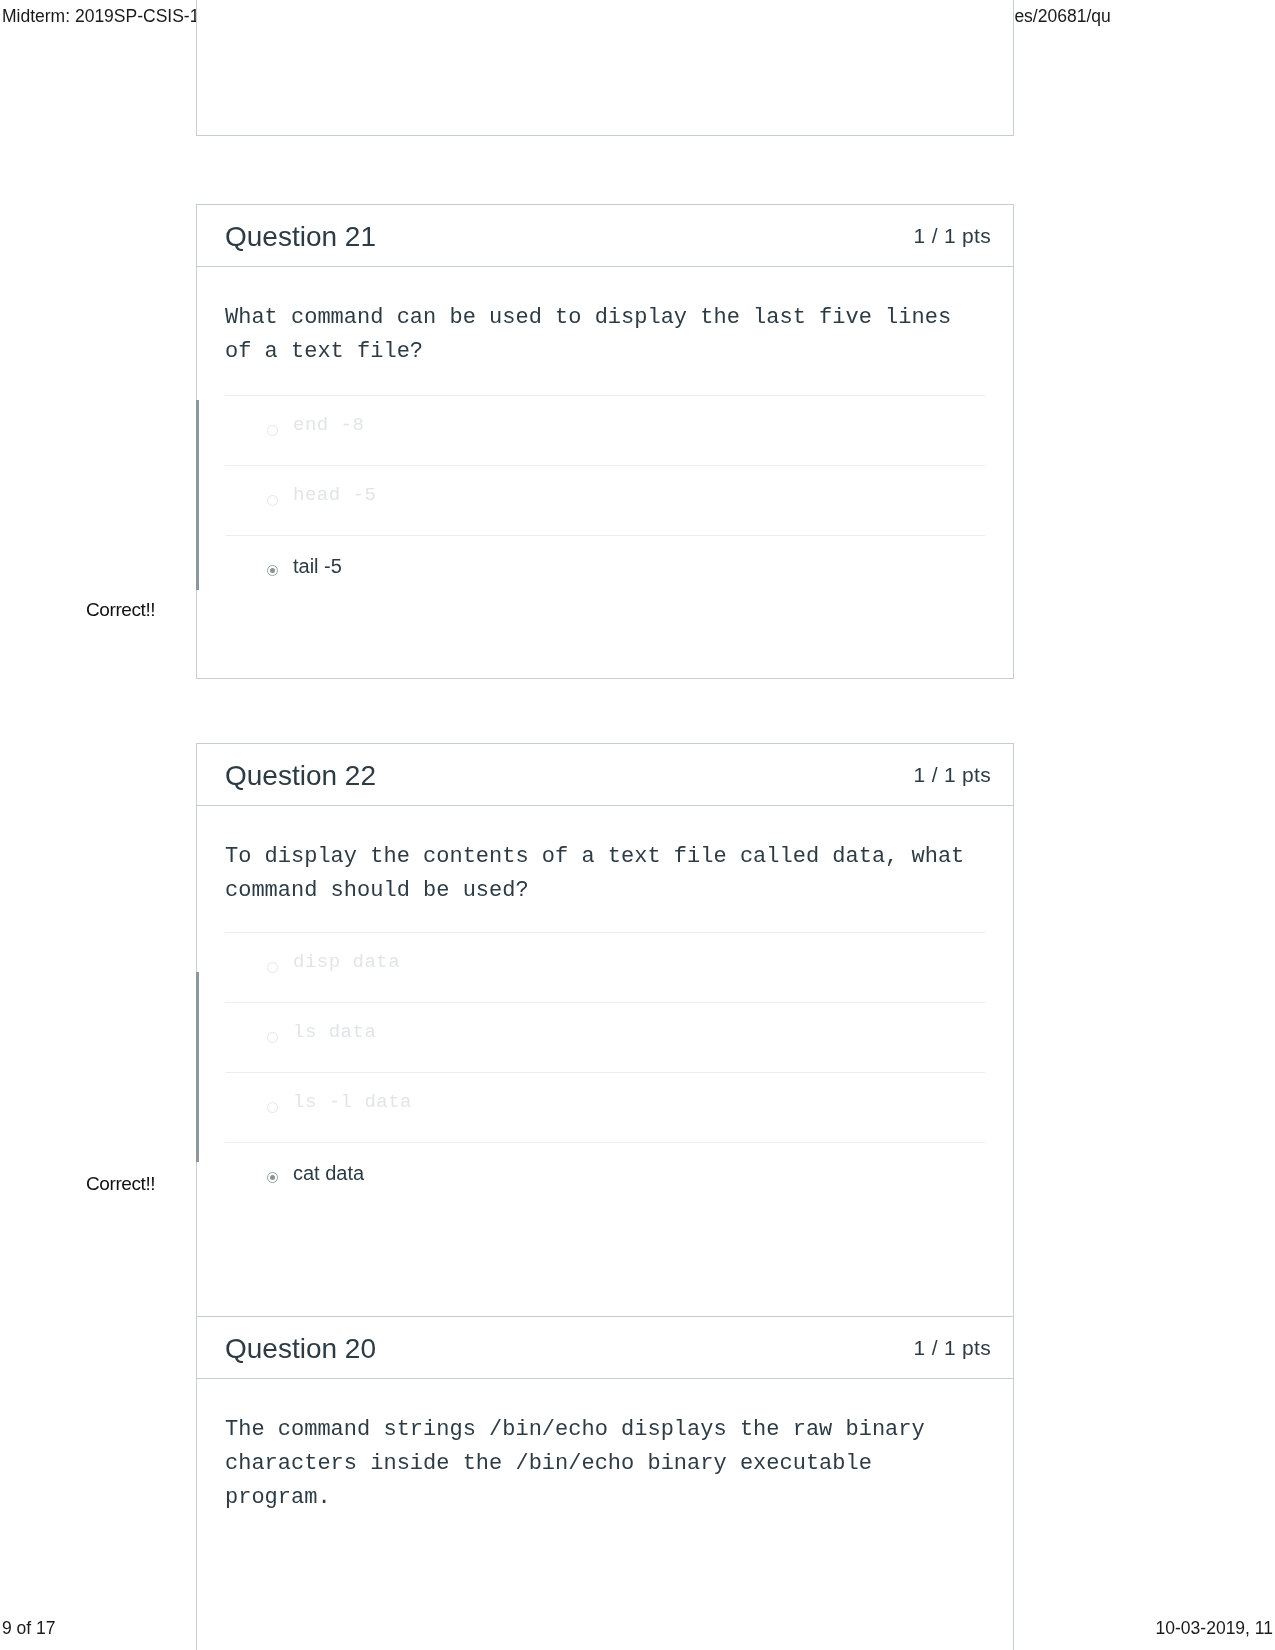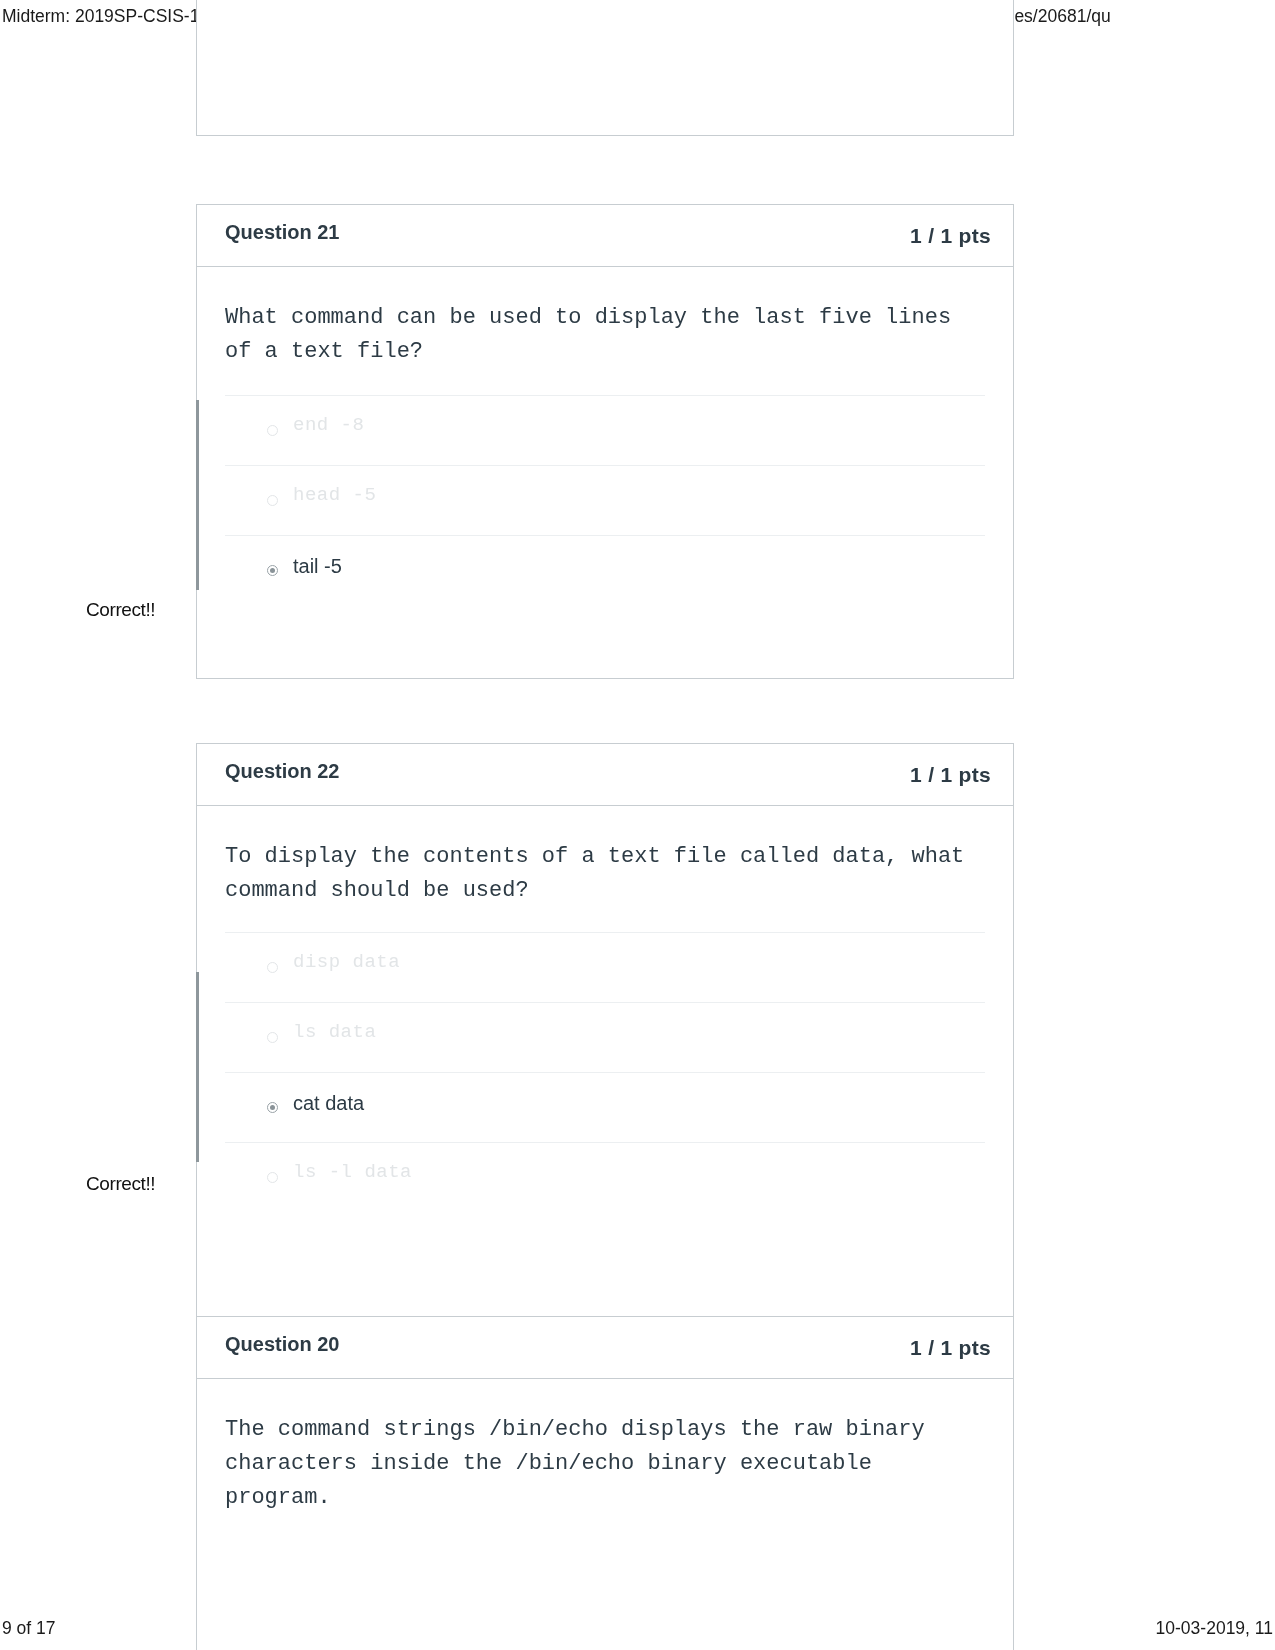--- a/index.html
+++ b/index.html
@@ -73,31 +73,31 @@
   .q-header {
     position: relative;
     height: 61px;
     border-bottom: 1px solid #c7cdd1;
     background: #ffffff;
   }
   .q-title {
     position: absolute;
     left: 28px;
     top: 16px;
-    font-size: 20px;
-    color: #2d3b45;
-    font-weight: 700;
+    font-size: 28px;
+    color: #2d3b45;
+    font-weight: 400;
   }
   .q-pts {
     position: absolute;
     right: 22px;
     top: 19px;
     font-size: 21px;
     color: #2d3b45;
-    font-weight: 700;
+    font-weight: 400;
     letter-spacing: 0.3px;
   }
   .q-body {
     position: relative;
     padding: 0;
   }
   .q-text {
     font-size: 22px;
     line-height: 34px;
     color: #2d3b45;
@@ -229,27 +229,27 @@
     <p class="q-text" style="padding-right:20px;">To display the contents of a text file called data, what command should be used?</p>
     <div class="answers" style="margin-top:24px;">
       <div class="answer-row">
         <span class="radio"></span>
         <span class="atext">disp data</span>
       </div>
       <div class="answer-row">
         <span class="radio"></span>
         <span class="atext">ls data</span>
       </div>
+      <div class="answer-row">
+        <span class="radio"></span>
+        <span class="atext">ls -l data</span>
+      </div>
       <div class="answer-row selected last">
         <span class="radio"></span>
         <span class="atext">cat data</span>
-      </div>
-      <div class="answer-row">
-        <span class="radio"></span>
-        <span class="atext">ls -l data</span>
       </div>
     </div>
   </div>
 </div>
 
 <div class="sel-bar" style="left:196px; top:972px; height:190px;"></div>
 <div class="correct-flag" style="left:86px; top:1173px;">Correct!!</div>
 
 <div class="q-card" id="card-q23" style="top:1316px; height:340px;">
   <div class="q-header">

